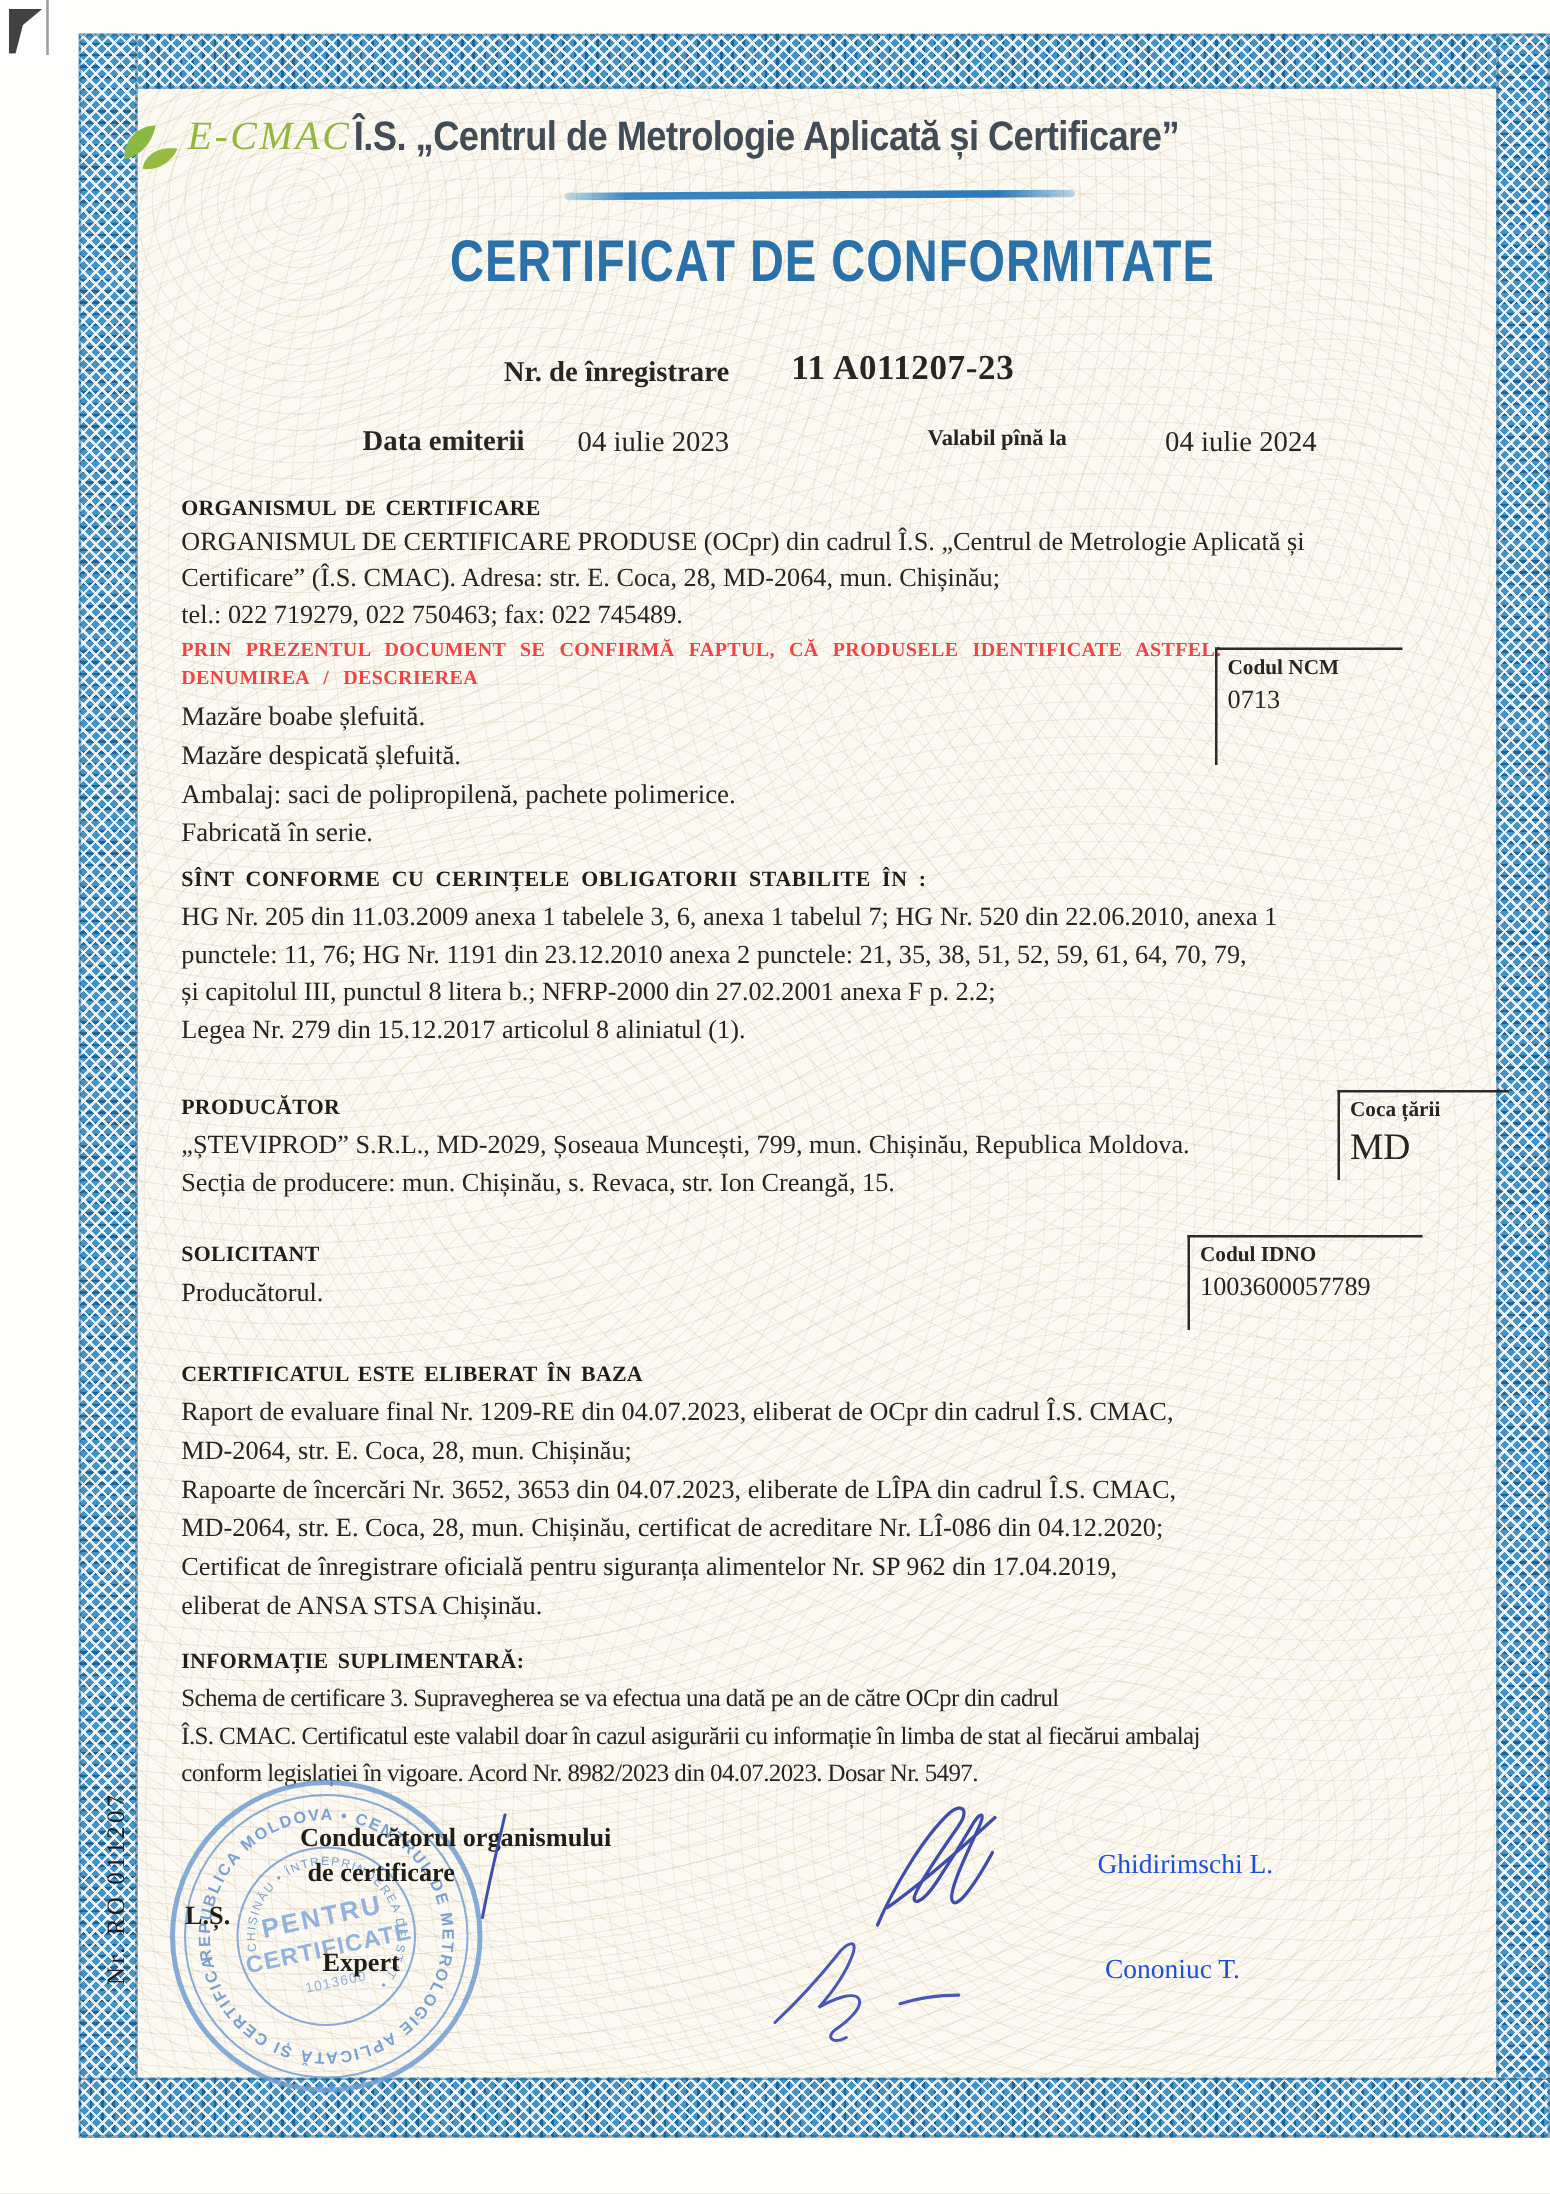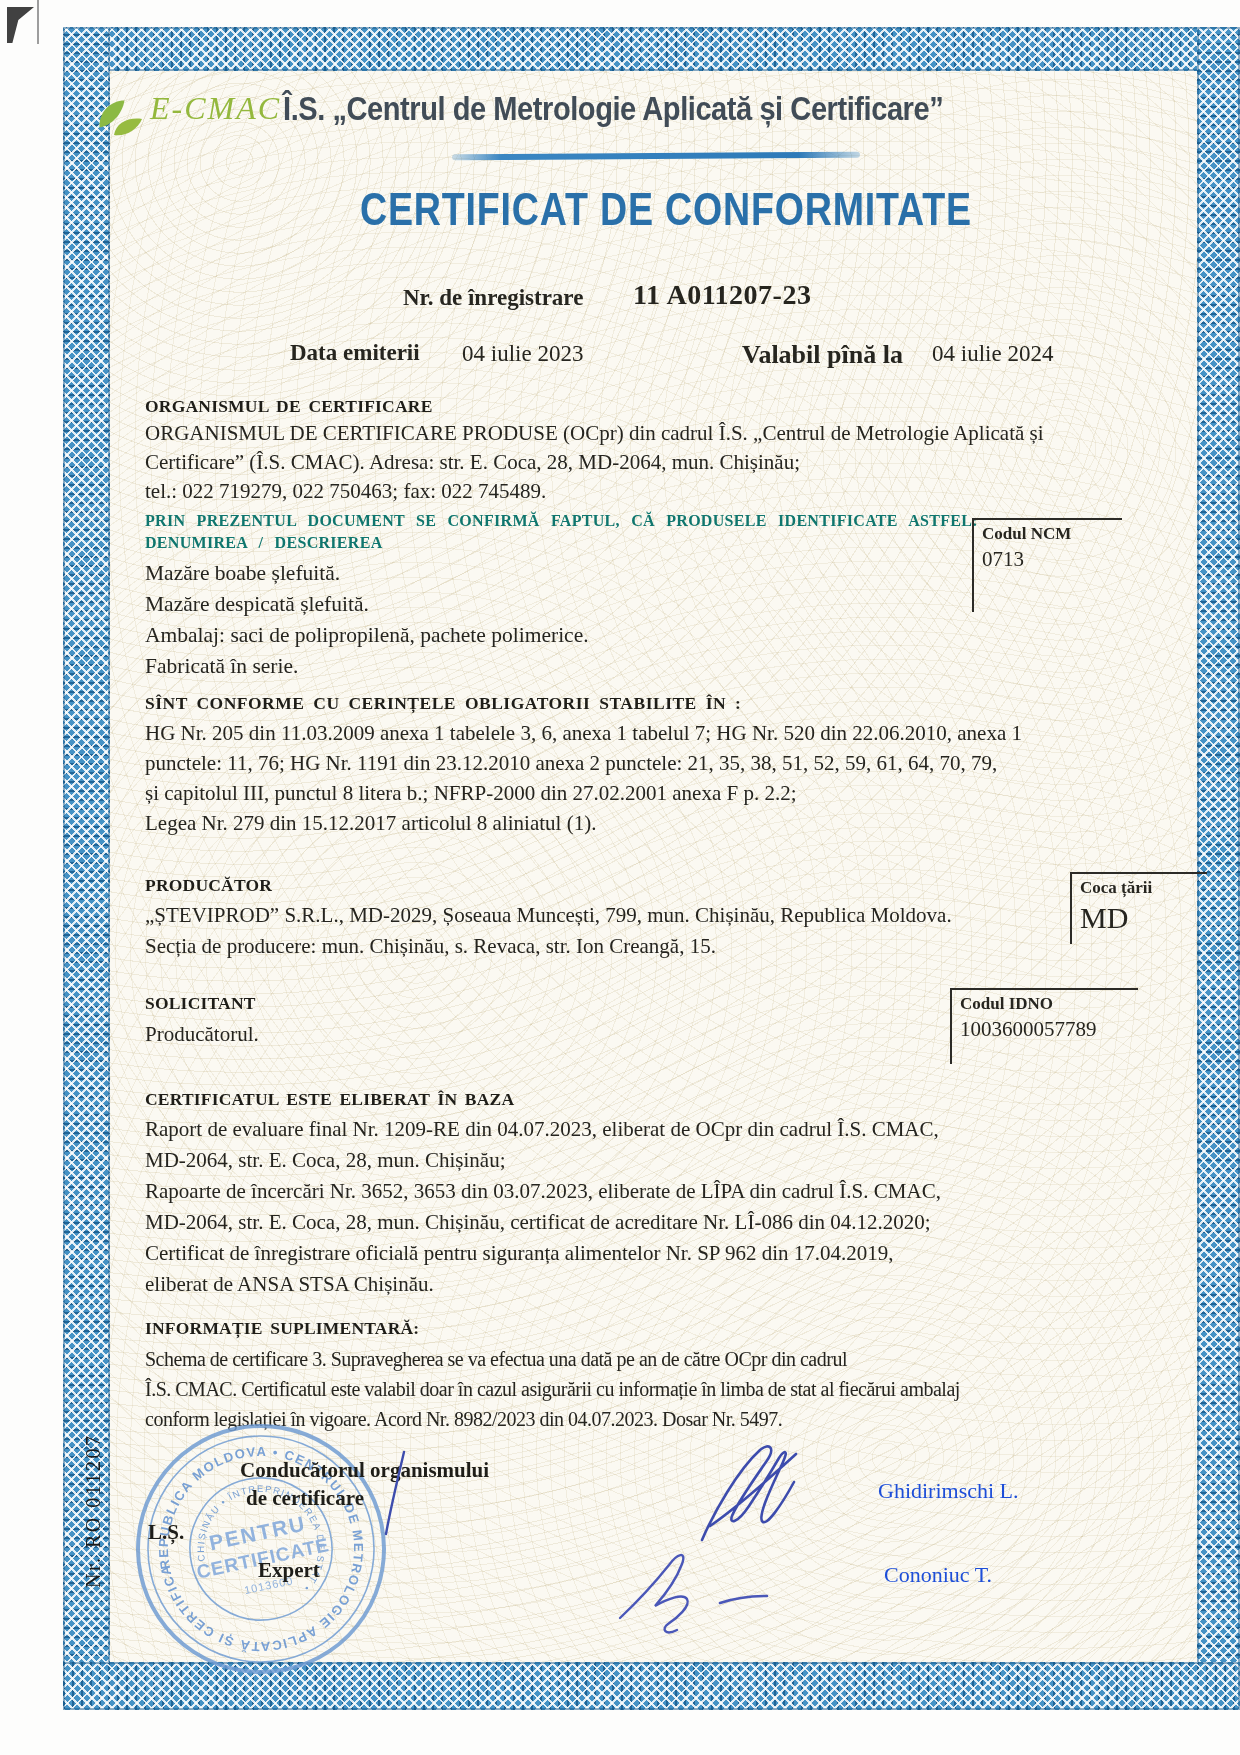--- a/index.html
+++ b/index.html
@@ -35,28 +35,28 @@
   .inst{left:283px;top:90px;font-family:"Liberation Sans",sans-serif;font-weight:700;
         font-size:33px;color:#414c57;transform:scaleX(.88);transform-origin:0 0;letter-spacing:-.5px;}
   .hline{left:452px;top:153px;width:408px;height:6px;border-radius:3px;transform:rotate(-.35deg);
          background:linear-gradient(90deg,rgba(58,134,194,.25),#3a86c2 12%,#2e7ab8 85%,rgba(58,134,194,.3));}
   .title{left:290px;top:181px;width:700px;text-align:center;font-family:"Liberation Sans",sans-serif;
          font-weight:800;font-size:47px;color:#2a70a9;transform:scaleX(.8);letter-spacing:1px;}
   .reg-label{left:403px;top:285px;font-size:23px;font-weight:bold;}
   .reg-value{left:633px;top:279px;font-size:28px;font-weight:bold;letter-spacing:.5px;}
   .issue-label{left:290px;top:340px;font-size:23px;font-weight:bold;}
   .issue-value{left:462px;top:341px;font-size:23px;}
-  .valid-label{left:742px;top:340px;font-size:26px;font-weight:bold;}
+  .valid-label{left:742px;top:340px;font-size:18px;font-weight:bold;}
   .valid-value{left:932px;top:341px;font-size:23px;}
 
   
   .shead{position:absolute;white-space:nowrap;font-weight:bold;font-size:17.5px;
          word-spacing:3px;letter-spacing:.2px;color:#1e1d18;}
   .subhead{position:absolute;font-weight:bold;font-size:16px;line-height:22px;
-           word-spacing:7px;letter-spacing:.3px;color:#0f766e;}
+           word-spacing:7px;letter-spacing:.3px;color:#ef4444;}
   .subhead>div{white-space:nowrap;}
   .lines{position:absolute;font-size:21px;color:#25241f;}
   .lines>div{white-space:nowrap;}
   .lh29{line-height:29px;}
   .lh30{line-height:30px;}
   .lh31{line-height:31px;}
   .tightinfo{font-size:20px;letter-spacing:-.5px;}
 
   
   .codebox{position:absolute;border-left:2px solid #2c2b27;border-top:2px solid #2c2b27;
@@ -156,21 +156,21 @@
     <div class="cb-value">1003600057789</div>
   </div>
   <div class="lines lh30" style="left:145px;top:1019px;">
       <div>Producătorul.</div>
     </div>
 
   <div class="shead" style="left:145px;top:1089px;">CERTIFICATUL ESTE ELIBERAT ÎN BAZA</div>
   <div class="lines lh31" style="left:145px;top:1114px;">
       <div>Raport de evaluare final Nr. 1209-RE din 04.07.2023, eliberat de OCpr din cadrul Î.S. CMAC,</div>
       <div>MD-2064, str. E. Coca, 28, mun. Chișinău;</div>
-      <div>Rapoarte de încercări Nr. 3652, 3653 din 03.07.2023, eliberate de LÎPA din cadrul Î.S. CMAC,</div>
+      <div>Rapoarte de încercări Nr. 3652, 3653 din 04.07.2023, eliberate de LÎPA din cadrul Î.S. CMAC,</div>
       <div>MD-2064, str. E. Coca, 28, mun. Chișinău, certificat de acreditare Nr. LÎ-086 din  04.12.2020;</div>
       <div>Certificat de înregistrare oficială pentru siguranța alimentelor Nr. SP 962 din 17.04.2019,</div>
       <div>eliberat de ANSA STSA Chișinău.</div>
     </div>
 
   <div class="shead" style="left:145px;top:1318px;">INFORMAȚIE SUPLIMENTARĂ:</div>
   <div class="lines lh30 tightinfo" style="left:145px;top:1344px;">
       <div>Schema de certificare 3. Supravegherea se va efectua una dată pe an de către OCpr din cadrul</div>
       <div>Î.S. CMAC. Certificatul este valabil doar în cazul asigurării  cu informație în limba de stat al fiecărui ambalaj</div>
       <div>conform legislației în vigoare. Acord Nr. 8982/2023 din 04.07.2023. Dosar Nr. 5497.</div>

